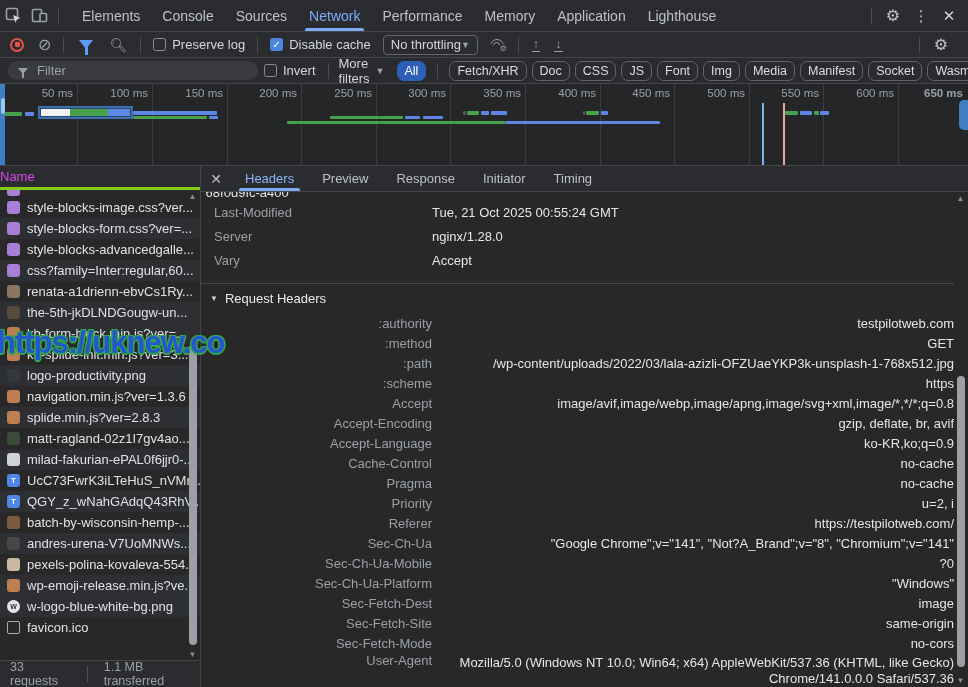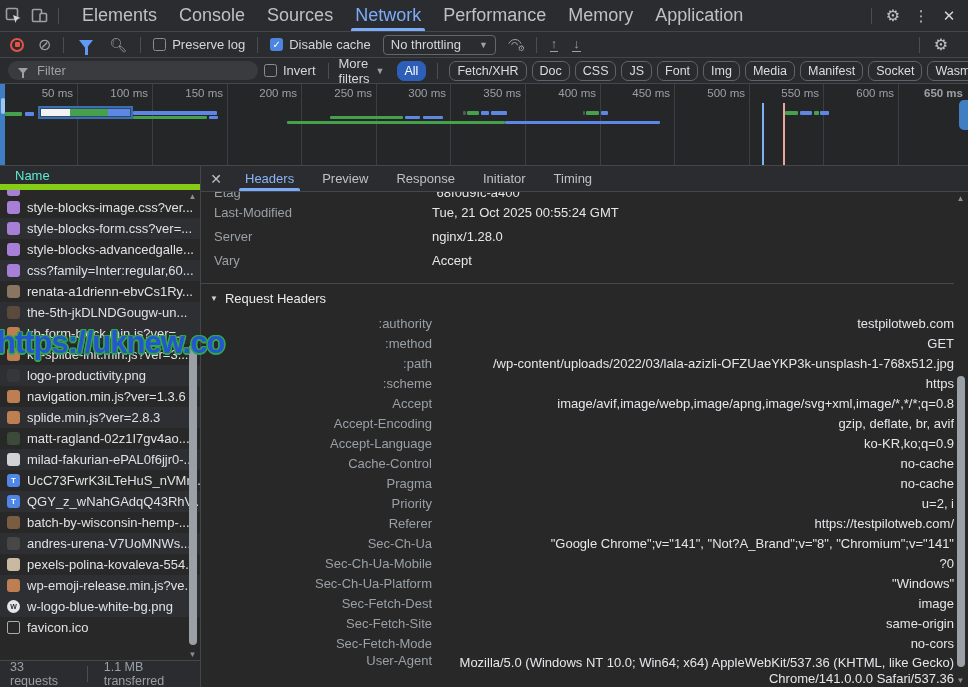--- a/index.html
+++ b/index.html
@@ -3,40 +3,40 @@
 <meta charset="utf-8">
 <style>
   html,body{margin:0;padding:0;background:#1a1a1a;}
   *{box-sizing:border-box;}
   .dt{position:relative;width:968px;height:687px;background:#282828;overflow:hidden;
       font-family:"Liberation Sans",sans-serif;color:#dfe1e5;font-size:13px;}
   
   .tabbar{height:32px;background:#2b2c2f;border-bottom:1px solid #43464a;display:flex;align-items:center;}
   .tb-icon{width:26px;height:24px;display:flex;align-items:center;justify-content:center;color:#9aa0a6;flex:none;}
   .tabs{display:flex;height:100%;align-items:stretch;margin-left:6px;}
-  .tab{padding:0 11px;display:flex;align-items:center;color:#bdc1c6;font-size:18px;position:relative;cursor:default;}
+  .tab{padding:0 11px;display:flex;align-items:center;color:#bdc1c6;font-size:14px;position:relative;cursor:default;}
   .tab.active{color:#7cacf8;}
   .tab.active::after{content:"";position:absolute;left:7px;right:7px;bottom:0;height:3px;background:#7cacf8;border-radius:2px 2px 0 0;}
   .tb-right{margin-left:auto;display:flex;align-items:center;gap:2px;padding-right:6px;}
   .vsep{width:1px;height:16px;background:#4a4d51;margin:0 6px;flex:none;}
   .gear{font-size:16px;color:#bdc1c6;}
   .kebab{font-size:15px;color:#bdc1c6;letter-spacing:0;}
   .closex{font-size:15px;color:#d3d6da;}
   
   .actionbar{height:26px;background:#2b2c2f;border-bottom:1px solid #43464a;display:flex;align-items:center;padding:0 8px;}
   .rec{width:14px;height:14px;border:2px solid #e25349;border-radius:50%;position:relative;margin:0 8px 0 2px;flex:none;}
   .rec::after{content:"";position:absolute;left:2.5px;top:2.5px;width:5px;height:5px;background:#e25349;border-radius:1px;}
   .clear-ic{font-size:16px;color:#9aa0a6;margin:0 6px;}
   .funnel{width:0;height:0;border-left:7px solid transparent;border-right:7px solid transparent;border-top:9px solid #5f9af5;position:relative;margin:0 9px;flex:none;}
   .funnel::after{content:"";position:absolute;left:-1.5px;top:-2px;width:3px;height:8px;background:#5f9af5;}
   .search-ic{font-size:14px;color:#9aa0a6;margin:0 7px;}
   .cbrow{display:flex;align-items:center;gap:6px;margin:0 6px;color:#d3d6da;font-size:13px;}
   .cb{width:13px;height:13px;border:1.5px solid #8a8d91;border-radius:2.5px;flex:none;font-size:10px;line-height:11px;text-align:center;color:transparent;}
   .cb.checked{background:#4d86e0;border-color:#4d86e0;color:#fff;}
-  .drop{display:flex;align-items:center;gap:18px;border:1px solid #63666a;border-radius:4px;height:20px;padding:0 7px;margin:0 6px;color:#d3d6da;font-size:13px;background:#2b2c2f;}
+  .drop{display:flex;align-items:center;border:1px solid #63666a;border-radius:4px;height:20px;padding:0 7px;margin:0 6px;color:#d3d6da;font-size:13px;background:#2b2c2f;}
   .drop .arr{font-size:9px;color:#9aa0a6;}
   .netcond{position:relative;width:20px;height:16px;margin:0 4px;}
   .netcond .arc{position:absolute;left:2px;top:2px;width:14px;height:14px;border:1.7px solid #9aa0a6;border-radius:50%;clip-path:polygon(0 0,100% 0,100% 38%,0 38%);}
   .netcond .arc2{position:absolute;left:5.5px;top:5.5px;width:7px;height:7px;border:1.7px solid #9aa0a6;border-radius:50%;clip-path:polygon(0 0,100% 0,100% 45%,0 45%);}
   .netcond .dotg{position:absolute;right:1px;bottom:0;font-size:8px;color:#9aa0a6;}
   .harr{display:inline-block;border-bottom:1.6px solid #9aa0a6;color:#9aa0a6;font-size:13px;line-height:12px;padding:0 1px 1px;margin:0 7px;}
   
   .filterbar{height:26px;background:#2a2b2e;border-bottom:1px solid #43464a;display:flex;align-items:center;padding:0 8px;}
   .fpill{width:250px;height:19px;background:#3a3b3f;border-radius:10px;display:flex;align-items:center;padding:0 10px;gap:7px;flex:none;}
   .fpill .ffunnel{width:0;height:0;border-left:5px solid transparent;border-right:5px solid transparent;border-top:6px solid #9aa0a6;position:relative;flex:none;}
@@ -55,21 +55,21 @@
   .ovbar{position:absolute;border-radius:1px;}
   .ovbox{position:absolute;border:2px solid #3c6fae;background:#2d4a6b;display:flex;align-items:center;padding:1px;}
   .ovbox span{height:7px;display:block;}
   .evline{position:absolute;top:19px;bottom:0;width:1.5px;}
   .ovhandle-l{position:absolute;left:0;top:0;bottom:0;width:5px;background:#3f7ec2;}
   .ovhandle-l::after{content:"";position:absolute;left:0.5px;top:14px;width:4px;height:16px;background:#9ec7ef;border-radius:3px;}
   .ovhandle-r{position:absolute;right:0;top:16px;width:9px;height:30px;background:#3f7ec2;border-radius:5px 0 0 5px;}
   
   .main{position:absolute;top:166px;left:0;right:0;bottom:0;}
   .sidebar{position:absolute;left:0;top:0;bottom:0;width:201px;border-right:1px solid #43464a;background:#282828;}
-  .namehdr{height:24px;border-bottom:6px solid #84cc16;display:flex;align-items:center;padding-left:15px;color:#5eead4;font-size:13px;background:#2b2c2f;}
+  .namehdr{height:24px;border-bottom:3px solid #84cc16;display:flex;align-items:center;padding-left:0;color:#d946ef;font-size:13px;background:#2b2c2f;}
   .filelist{position:absolute;top:24px;left:0;right:0;bottom:27px;overflow:hidden;}
   .frow{height:21px;display:flex;align-items:center;padding-left:7px;white-space:nowrap;overflow:hidden;}
   .frow.stripe{background:#2e2f32;}
   .frow.selected{background:#47494d;}
   .frow.clipped{height:7px;overflow:hidden;align-items:flex-start;}
   .frow.clipped .fi{margin-top:-7px;}
   .fname{font-size:13px;color:#dfe1e5;overflow:hidden;text-overflow:clip;}
   .fi{width:13px;height:13px;border-radius:3px;margin-right:7px;flex:none;display:flex;align-items:center;justify-content:center;font-size:8px;font-weight:bold;color:#fff;}
   .fi-css{background:#a87fd6;}
   .fi-js{background:#bd7e52;}
@@ -124,20 +124,21 @@
     </span>
     <span class="vsep"></span>
     <div class="tabs" id="main-tabs">
         <span class="tab">Elements</span>
         <span class="tab">Console</span>
         <span class="tab">Sources</span>
         <span class="tab active">Network</span>
         <span class="tab">Performance</span>
         <span class="tab">Memory</span>
         <span class="tab">Application</span>
+        <span class="tab">Lighthouse</span>
       </div>
     <div class="tb-right">
       <span class="vsep"></span>
       <span class="tb-icon gear">⚙</span>
       <span class="tb-icon kebab">⋮</span>
       <span class="tb-icon closex">✕</span>
     </div>
   </div>
 
   <div class="actionbar">
@@ -376,21 +377,20 @@
             <span class="htab active">Headers</span>
             <span class="htab">Preview</span>
             <span class="htab">Response</span>
             <span class="htab">Initiator</span>
             <span class="htab">Timing</span>
           </span>
       </div>
       <div class="hcontent">
         <div class="hclip">
           <div class="hrow hrow-resp">
-            <span class="hlabel">Etag</span>
             <span class="hval">"68f0d9fc-a400"</span>
           </div>
         </div>
         <div id="resp-rows">
             <div class="hrow hrow-resp">
               <span class="hlabel">Last-Modified</span>
               <span class="hval">Tue, 21 Oct 2025 00:55:24 GMT</span>
             </div>
             <div class="hrow hrow-resp">
               <span class="hlabel">Server</span>

